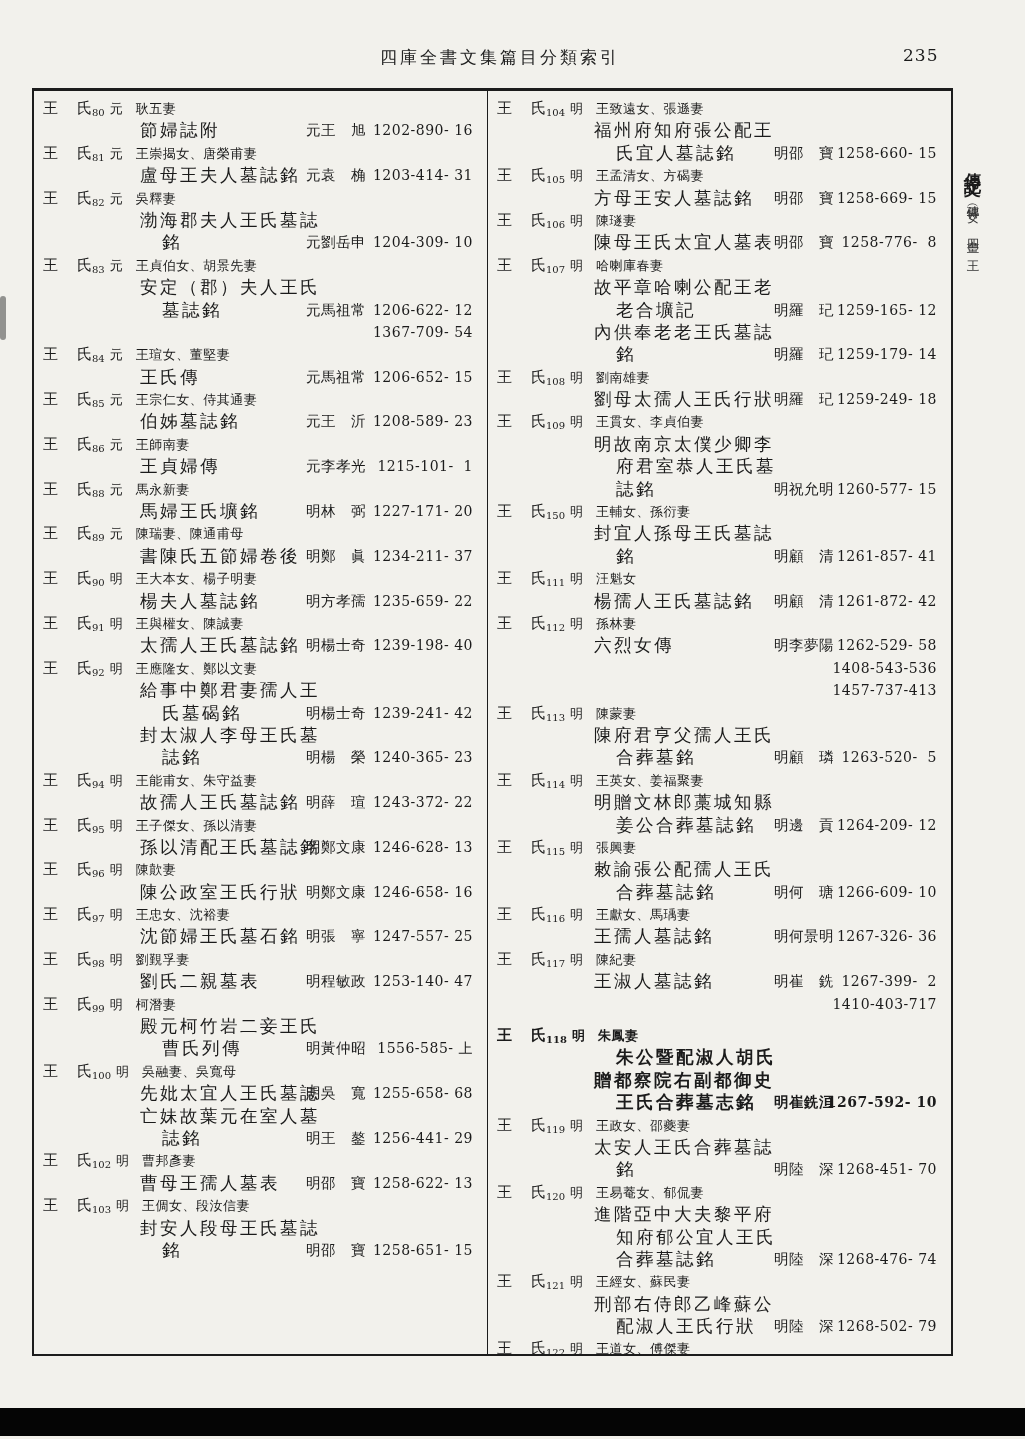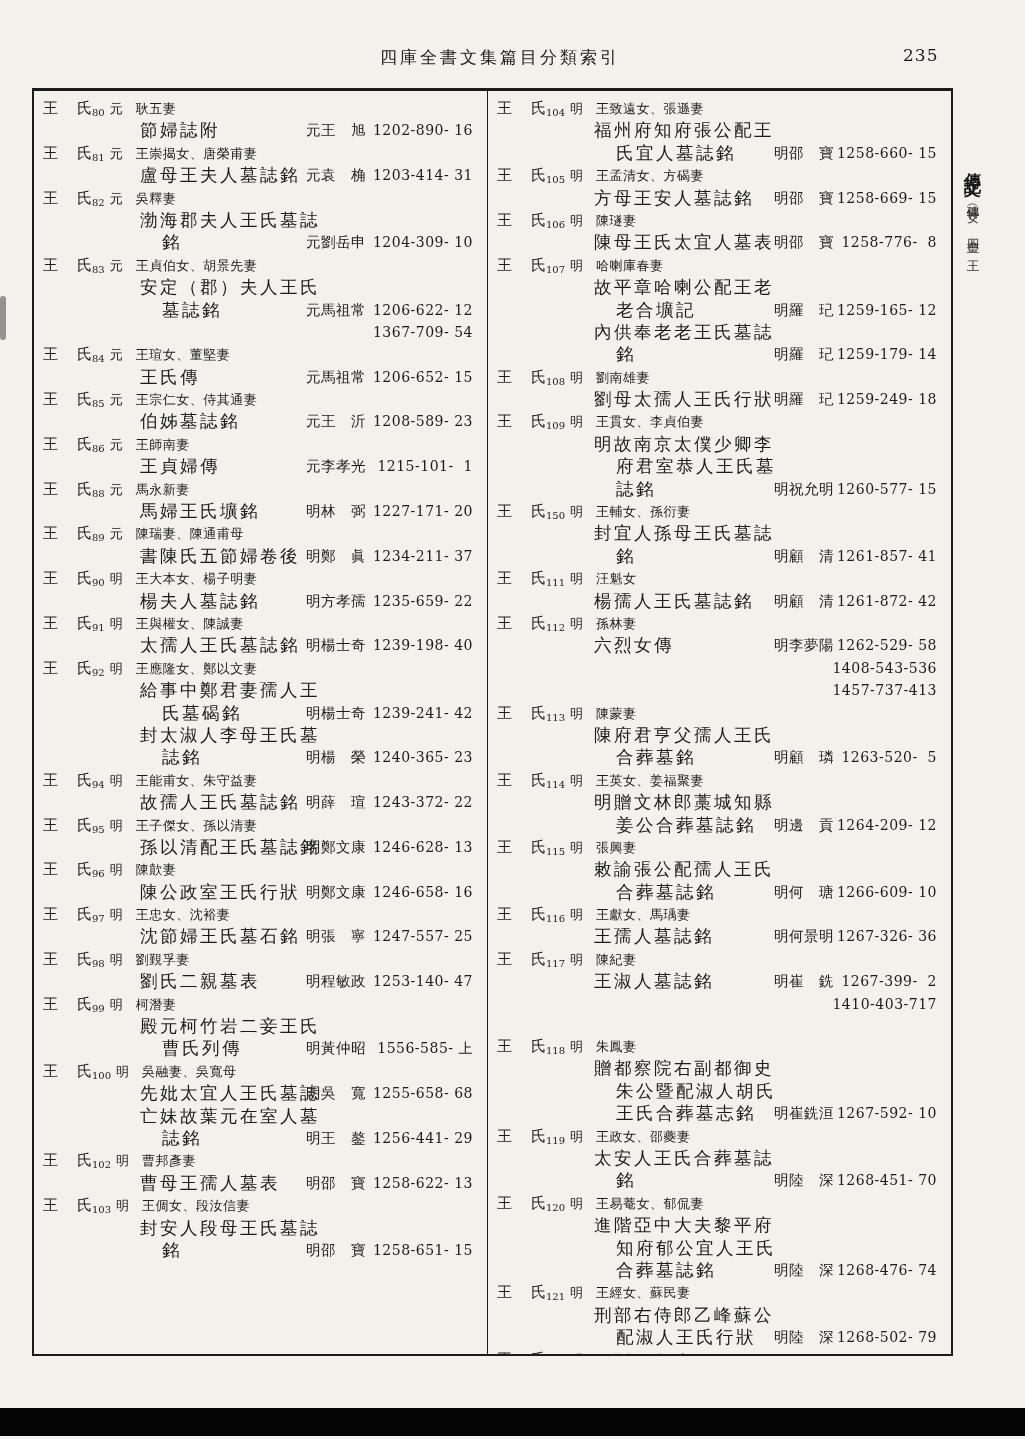--- a/index.html
+++ b/index.html
@@ -29,21 +29,21 @@
   .surname{margin-left:9px;font-size:15px;letter-spacing:0;}
   .clan{margin-left:19px;font-size:15px;}
   .num{font-size:10px;vertical-align:-3px;letter-spacing:0;}
   .dyn{font-size:13px;margin-left:5px;}
   .desc{font-size:13px;margin-left:13px;letter-spacing:0.5px;}
   .title{position:absolute;left:106px;font-size:17.5px;letter-spacing:2.5px;}
   .ind1 .title{left:128px;}
   .author{position:absolute;left:272px;font-size:14.5px;letter-spacing:0.5px;}
   .col-right .author{left:286px;}
   .ref{position:absolute;right:14px;font-size:14px;letter-spacing:0.5px;}
-  .gap-before{margin-top:20px;}
+  .gap-before{margin-top:9px;font-weight:bold;}
   .sidebar{
     position:absolute;left:962px;top:160px;height:560px;
     writing-mode:vertical-rl;text-orientation:upright;
   }
   .sidebar .sb-main{font-size:17px;font-weight:bold;letter-spacing:3px;color:#1a1a1a;}
   .sidebar .sb-sub{font-size:12.5px;margin-top:26px;letter-spacing:2px;color:#333;}
   .sidebar .sb-idx{font-size:12.5px;margin-top:24px;letter-spacing:2px;color:#333;}
   .bottom-bar{
     position:absolute;left:0;top:1408px;width:1025px;height:28px;background:#050505;
   }
@@ -223,22 +223,22 @@
         <div class="row entry-header"><span class="surname">王</span><span class="clan">氏<span class="num">116</span></span><span class="dyn">明</span><span class="desc">王獻女、馬瑀妻</span></div>
         <div class="row"><span class="title">王孺人墓誌銘</span><span class="author">明何景明</span><span class="ref">1267-326- 36</span></div>
       </div>
       <div class="entry">
         <div class="row entry-header"><span class="surname">王</span><span class="clan">氏<span class="num">117</span></span><span class="dyn">明</span><span class="desc">陳紀妻</span></div>
         <div class="row"><span class="title">王淑人墓誌銘</span><span class="author">明崔　銑</span><span class="ref">1267-399-  2</span></div>
         <div class="row"><span class="ref">1410-403-717</span></div>
       </div>
       <div class="entry gap-before">
         <div class="row entry-header"><span class="surname">王</span><span class="clan">氏<span class="num">118</span></span><span class="dyn">明</span><span class="desc">朱鳳妻</span></div>
+        <div class="row ind1"><span class="title">朱公暨配淑人胡氏</span></div>
         <div class="row"><span class="title">贈都察院右副都御史</span></div>
-        <div class="row ind1"><span class="title">朱公暨配淑人胡氏</span></div>
         <div class="row ind1"><span class="title">王氏合葬墓志銘</span><span class="author">明崔銑洹</span><span class="ref">1267-592- 10</span></div>
       </div>
       <div class="entry">
         <div class="row entry-header"><span class="surname">王</span><span class="clan">氏<span class="num">119</span></span><span class="dyn">明</span><span class="desc">王政女、邵夔妻</span></div>
         <div class="row"><span class="title">太安人王氏合葬墓誌</span></div>
         <div class="row ind1"><span class="title">銘</span><span class="author">明陸　深</span><span class="ref">1268-451- 70</span></div>
       </div>
       <div class="entry">
         <div class="row entry-header"><span class="surname">王</span><span class="clan">氏<span class="num">120</span></span><span class="dyn">明</span><span class="desc">王易菴女、郁侃妻</span></div>
         <div class="row"><span class="title">進階亞中大夫黎平府</span></div>

